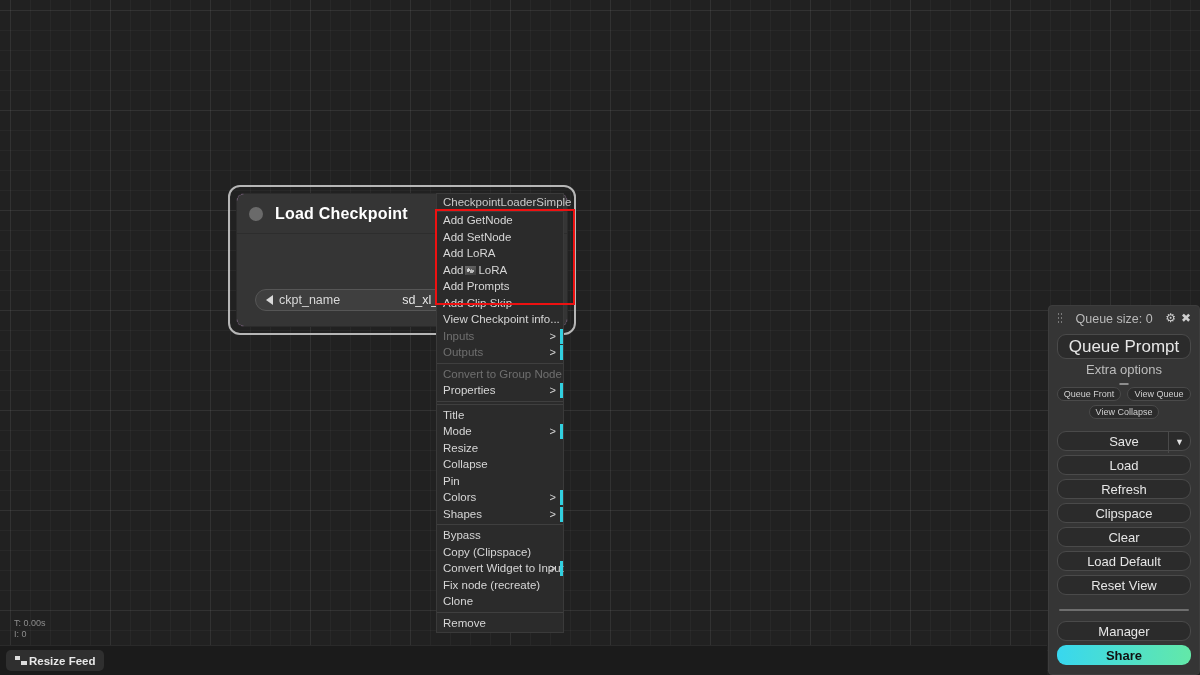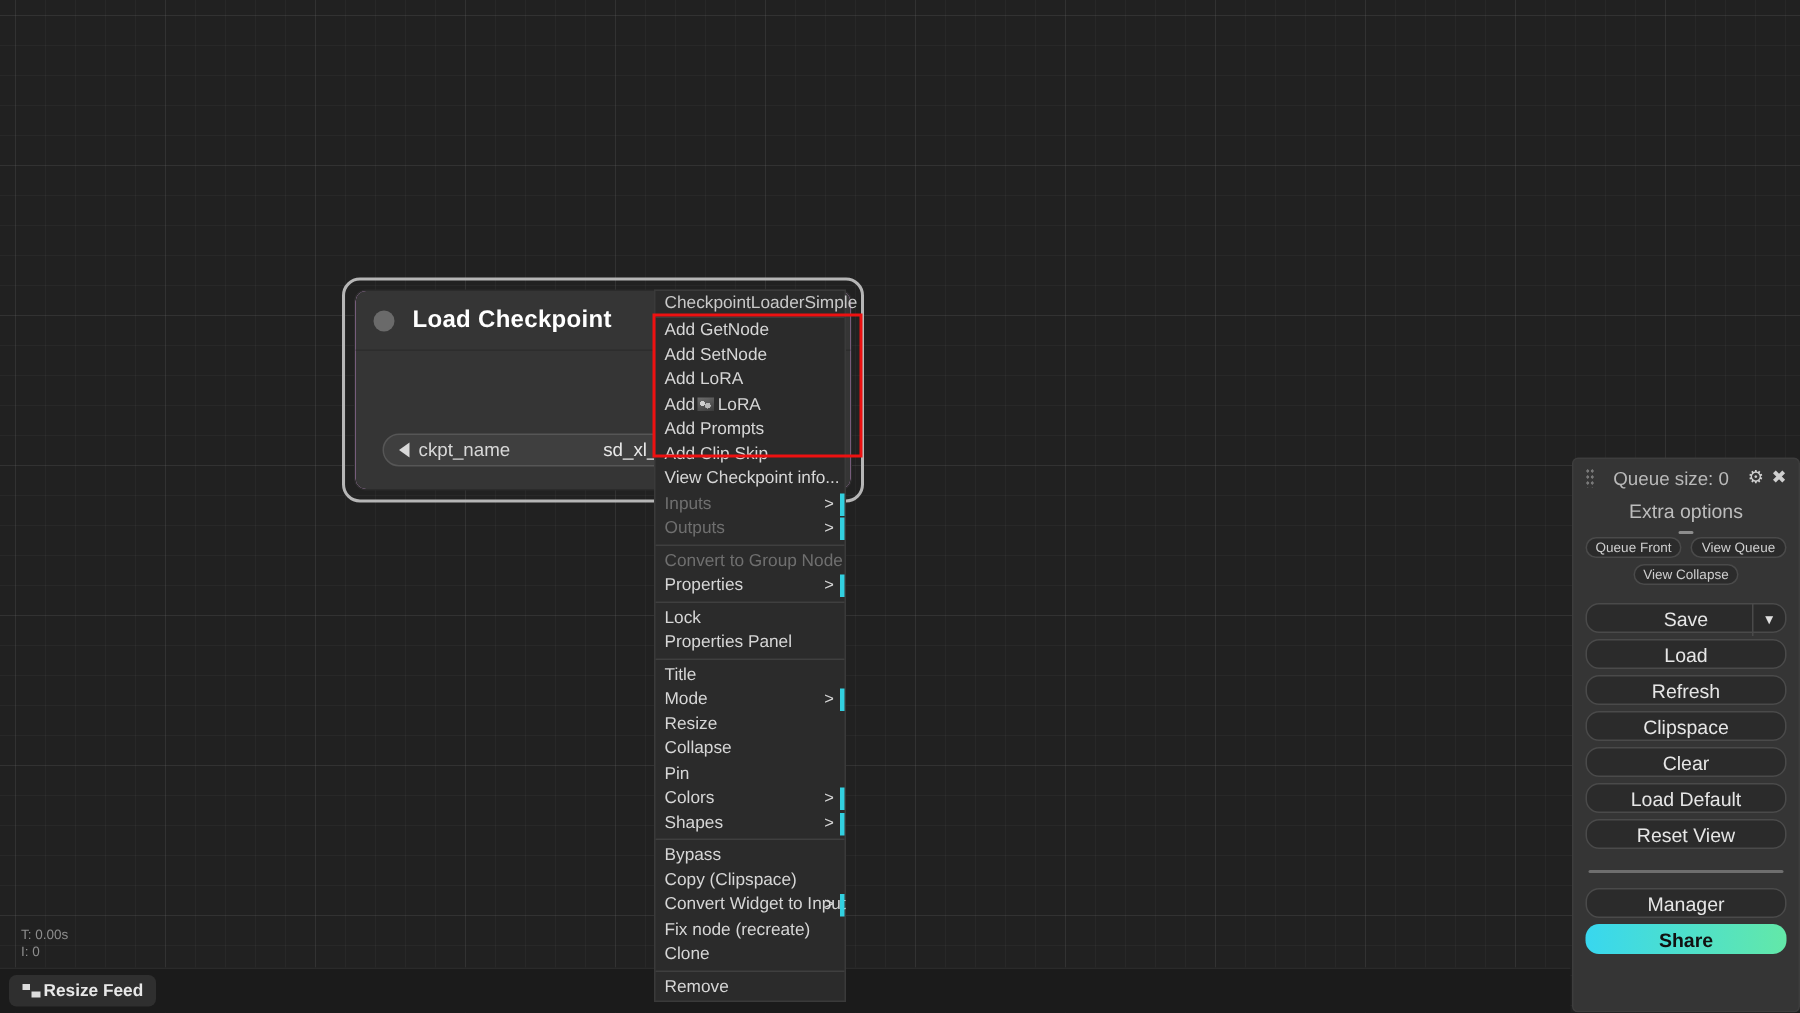--- a/index.html
+++ b/index.html
@@ -293,24 +293,20 @@
     <div>
       <div class="ctx-item disabled"><span>Convert to Group Node</span></div>
       <div class="ctx-item">
         <span>Properties</span>
         <span class="sub-arrow">&gt;</span>
         <span class="sub-bar"></span>
       </div>
     </div>
 
     <div class="ctx-sep"></div>
-    <div>
-      <div class="ctx-item"><span>Lock</span></div>
-      <div class="ctx-item"><span>Properties Panel</span></div>
-    </div>
 
     <div class="ctx-sep"></div>
     <div>
       <div class="ctx-item"><span>Title</span></div>
       <div class="ctx-item">
         <span>Mode</span>
         <span class="sub-arrow">&gt;</span>
         <span class="sub-bar"></span>
       </div>
       <div class="ctx-item"><span>Resize</span></div>
@@ -350,20 +346,21 @@
   <div class="red-box"></div>
 
   <div class="side-panel">
     <div class="panel-topbar">
       <div class="drag-dots"></div>
       <div class="queue-size">Queue size: 0</div>
       <div class="gear-icon">⚙</div>
       <div class="close-icon">✖</div>
     </div>
 
+    <div class="pbtn big">Queue Prompt</div>
 
     <div class="extra-row">
       <span>Extra options</span>
       <span class="chk"></span>
     </div>
 
     <div class="mini-row">
       <div class="mini-btn">Queue Front</div>
       <div class="mini-btn">View Queue</div>
     </div>

